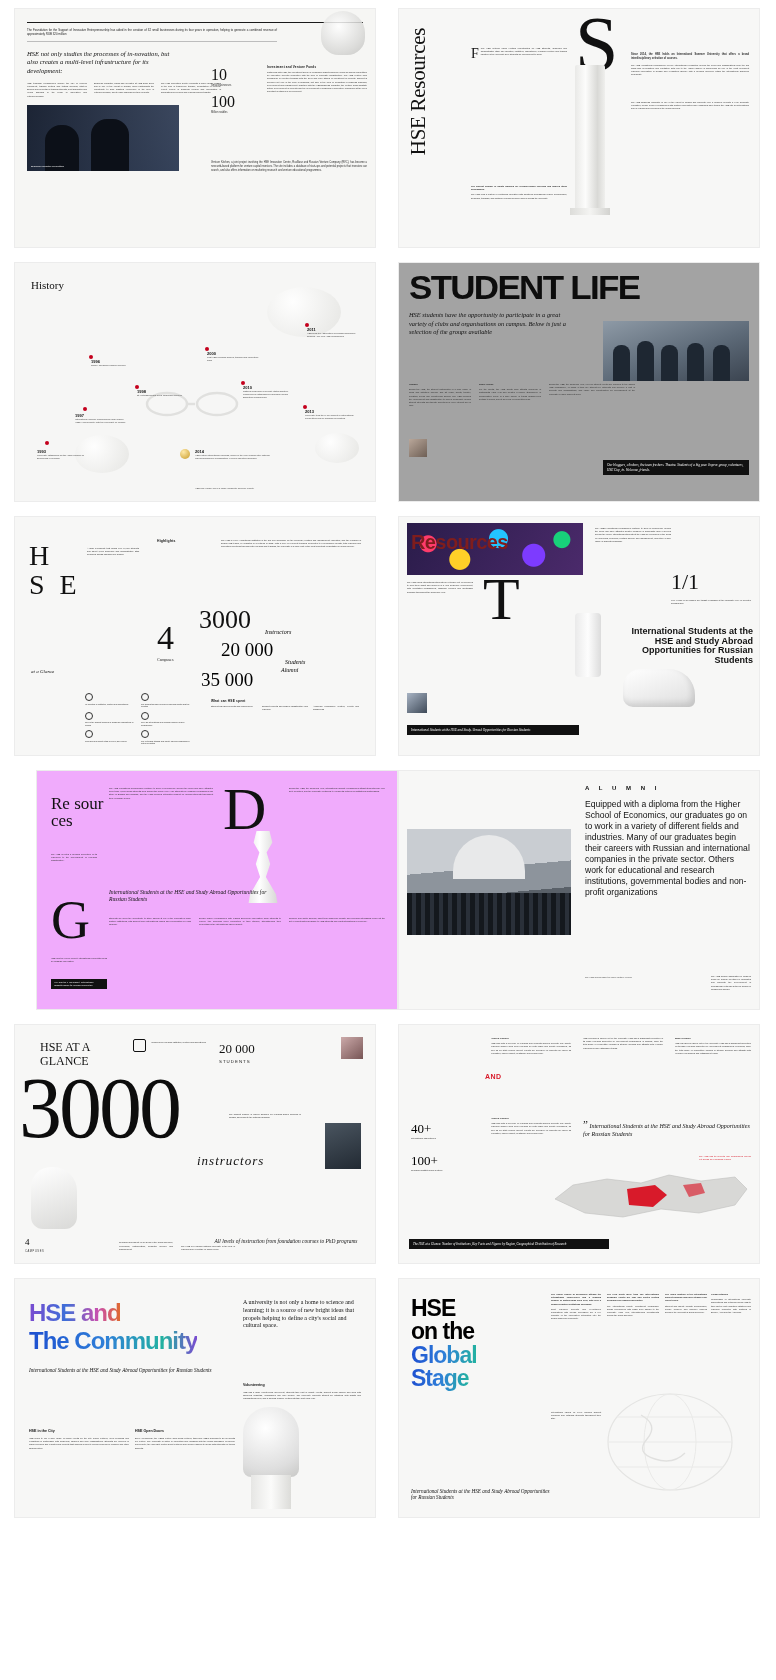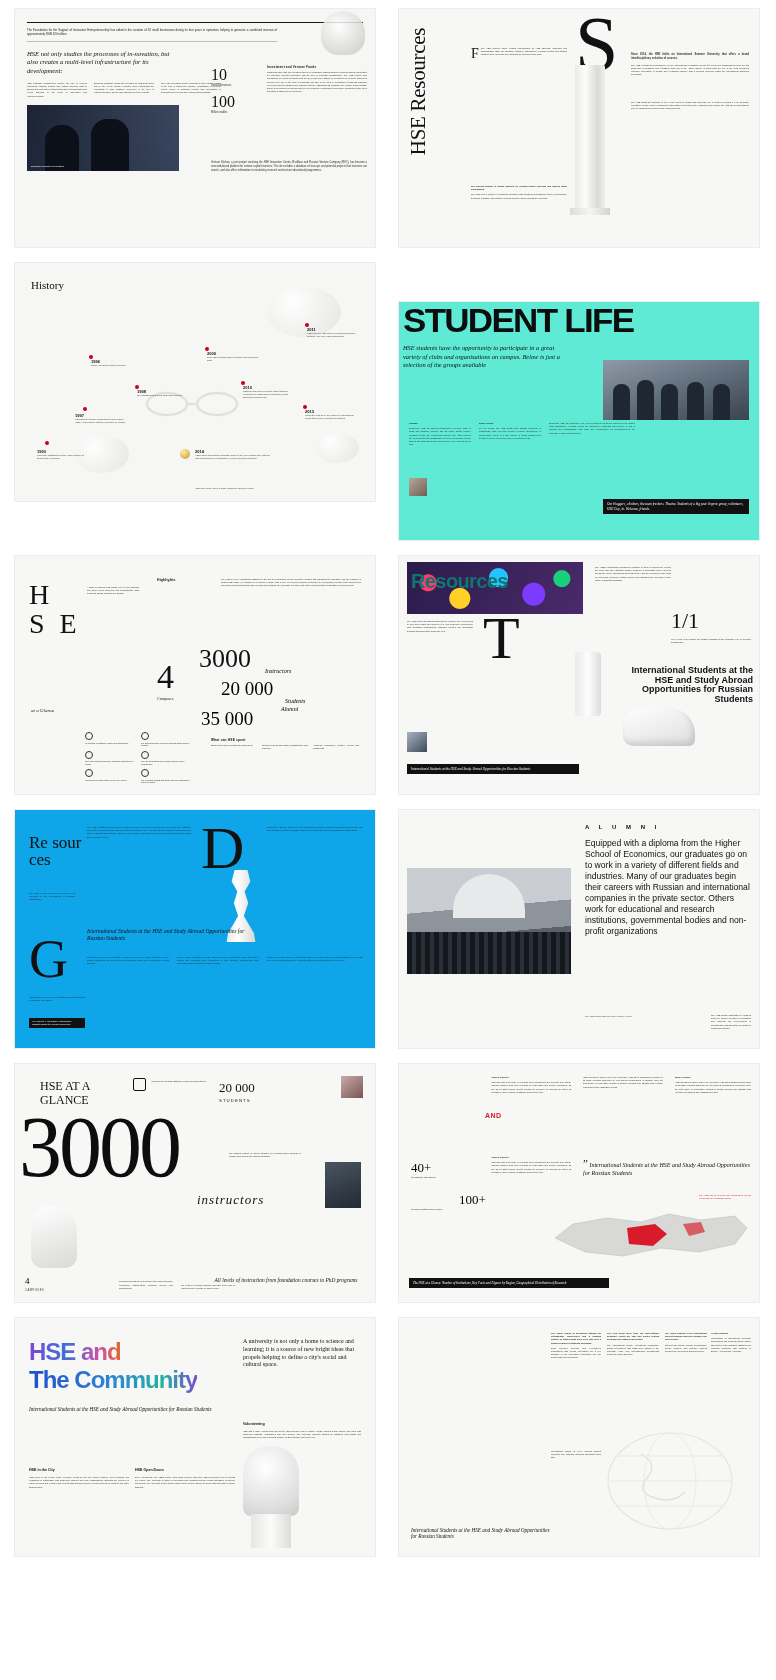--- a/index.html
+++ b/index.html
@@ -154,21 +154,21 @@
     position: absolute; border-radius: 50%;
     background: radial-gradient(circle at 35% 30%, #ffffff, #e3e3e0);
     opacity: .9;
   }
   .s3 .coin {
     position: absolute; width: 10px; height: 10px; border-radius: 50%;
     background: radial-gradient(circle at 35% 30%, #ffe9a8, #c79a28);
   }
 
   
-  .s4 { background: #5eead4; padding: 4px; margin-top: 39px; }
+  .s4 { background: #a3a3a3; padding: 10px; }
   .s4 h1 {
     margin: 0; font-family: "Liberation Sans", sans-serif;
     font-size: 33px; line-height: .92; font-weight: bold;
     letter-spacing: -1.6px; color: #0d0d0d;
     transform: scaleX(1.06); transform-origin: left;
   }
   .s4 .lead {
     font-family: "Liberation Serif", serif; font-style: italic;
     font-size: 6.4px; line-height: 1.3; color: #111;
     margin-top: 8px; width: 162px;
@@ -240,21 +240,21 @@
       radial-gradient(circle at 12% 40%, #ff3b6b 0 8px, transparent 9px),
       radial-gradient(circle at 30% 70%, #ffd028 0 10px, transparent 11px),
       radial-gradient(circle at 52% 30%, #23c4ff 0 9px, transparent 10px),
       radial-gradient(circle at 72% 62%, #7d3bff 0 11px, transparent 12px),
       radial-gradient(circle at 88% 32%, #18d07a 0 8px, transparent 9px),
       linear-gradient(120deg,#2a1c4a,#4b2a6b);
   }
   .s6 .title {
     position: absolute; left: 12px; top: 14px;
     font-family: "Liberation Sans", sans-serif; font-weight: bold;
-    font-size: 20px; color: #0f766e; letter-spacing: -0.6px;
+    font-size: 20px; color: #7f1d1d; letter-spacing: -0.6px;
   }
   .s6 .bigT {
     position: absolute; left: 84px; top: 58px;
     font-family: "Liberation Serif", serif; font-size: 60px; color: #111; line-height: .8;
   }
   .s6 .col1 { position: absolute; left: 8px; top: 64px; width: 66px; }
   .s6 .col2 { position: absolute; left: 196px; top: 10px; width: 76px; }
   .s6 .half {
     position: absolute; left: 272px; top: 52px;
     font-family: "Liberation Serif", serif; font-size: 22px; color: #111;
@@ -281,21 +281,21 @@
     background: linear-gradient(140deg,#a8b4c4,#3f4a58);
   }
   .s6 .cap {
     position: absolute; left: 8px; bottom: 20px; width: 172px;
     background: #111; color: #fff; padding: 3px 4px;
     font-family: "Liberation Serif", serif; font-style: italic;
     font-size: 3.4px; line-height: 1.3;
   }
 
   
-  .s7 { background: #0ea5e9; }
+  .s7 { background: #f0abfc; margin-left: 22px; }
   .s7 .stack {
     position: absolute; left: 14px; top: 24px;
     font-family: "Liberation Serif", serif; font-size: 17px; line-height: 1.02; color: #111;
   }
   .s7 .bigG {
     position: absolute; left: 14px; top: 128px;
     font-family: "Liberation Serif", serif; font-size: 54px; color: #111; line-height: .8;
   }
   .s7 .small1 { position: absolute; left: 14px; top: 82px; width: 46px; }
   .s7 .small2 { position: absolute; left: 14px; top: 186px; width: 56px; }
@@ -408,21 +408,21 @@
     position: absolute; left: 12px; top: 22px; margin: 0;
     font-family: "Liberation Sans", sans-serif; font-weight: bold;
     font-size: 23px; line-height: .95; letter-spacing: -1px; color: #0d0d0d;
   }
   .s10 .and {
     position: absolute; left: 86px; top: 48px;
     color: #d81a2a; font-weight: bold; font-size: 7px; letter-spacing: .5px;
   }
   .s10 .n20 { position: absolute; left: 12px; top: 96px; font-family:"Liberation Serif",serif; font-size: 13px; }
   .s10 .n20l { position: absolute; left: 12px; top: 112px; width: 60px; }
-  .s10 .n100 { position: absolute; left: 12px; top: 128px; font-family:"Liberation Serif",serif; font-size: 13px; margin-left: 48px; }
+  .s10 .n100 { position: absolute; left: 12px; top: 128px; font-family:"Liberation Serif",serif; font-size: 13px; }
   .s10 .n100l { position: absolute; left: 12px; top: 144px; width: 62px; }
   .s10 .ca { position: absolute; left: 92px; top: 92px; width: 80px; }
   .s10 .cb { position: absolute; left: 92px; top: 12px; width: 80px; }
   .s10 .cc { position: absolute; left: 184px; top: 12px; width: 80px; }
   .s10 .cd { position: absolute; left: 276px; top: 12px; width: 76px; }
   .s10 .quote {
     position: absolute; left: 184px; top: 92px; width: 168px;
     font-family: "Liberation Serif", serif; font-style: italic;
     font-size: 6px; line-height: 1.28; color: #111;
   }
@@ -787,20 +787,26 @@
     <div class="cbody micro" style="left:14px;top:158px;">HSE helps to run a wide range of public events for the city: public lectures, open seminars and exhibitions in partnership with museums, libraries and civic organisations. Students are involved in urban research and volunteering projects that address concrete social problems in Moscow and other campus cities.</div>
     <div class="ch" style="left:120px;top:150px;">HSE Open Doors</div>
     <div class="cbody micro" style="left:120px;top:158px;">Every Wednesday, the HSE's lecture Club holds lectures, talks and HSE's seminars to 50-80 guests per lecture. The University is active in promoting and engaging with the public discussion of science and society; the university invites guest lecturers and opinion-makers to speak with students on topical subjects.</div>
     <div class="ch" style="left:228px;top:104px;">Volunteering</div>
     <div class="cbody micro" style="left:228px;top:112px;width:118px;">HSE has a large volunteering movement, students take part in charity events, support social causes and work with children's hospitals, orphanages and care homes. The university supports student-led initiatives with grants and organisational help, and a growing number of students take part each year.</div>
     <div class="bust"></div>
     <div class="plinth"></div>
   </div>
 
   <div class="slide s12">
+    <h1>
+      <span>HSE</span><br>
+      <span>on the</span><br>
+      <span class="g">Global</span><br>
+      <span class="g">Stage</span>
+    </h1>
     <svg class="globe" viewBox="0 0 150 110">
       <ellipse cx="75" cy="55" rx="62" ry="48" fill="none" stroke="#d2d2d0" stroke-width="1.2"></ellipse>
       <ellipse cx="75" cy="55" rx="26" ry="48" fill="none" stroke="#dcdcda" stroke-width="1"></ellipse>
       <path d="M13 55 H137 M22 30 H128 M22 80 H128" stroke="#dcdcda" stroke-width="1" fill="none"></path>
       <path d="M46 28 q18 10 6 24 q-12 14 8 20 q18 6 30 -6" fill="none" stroke="#cbcbc9" stroke-width="1.4"></path>
     </svg>
     <div class="cA">
       <div class="micro" style="font-weight:bold;">The Higher School of Economics attends the international conferences and a growing number of partnerships each year, with over a hundred partner institutions worldwide.</div>
       <div class="micro" style="margin-top:2px;">Joint research projects and co-authored publications with foreign colleagues are a key indicator of the university's integration into the global academic community.</div>
     </div>

